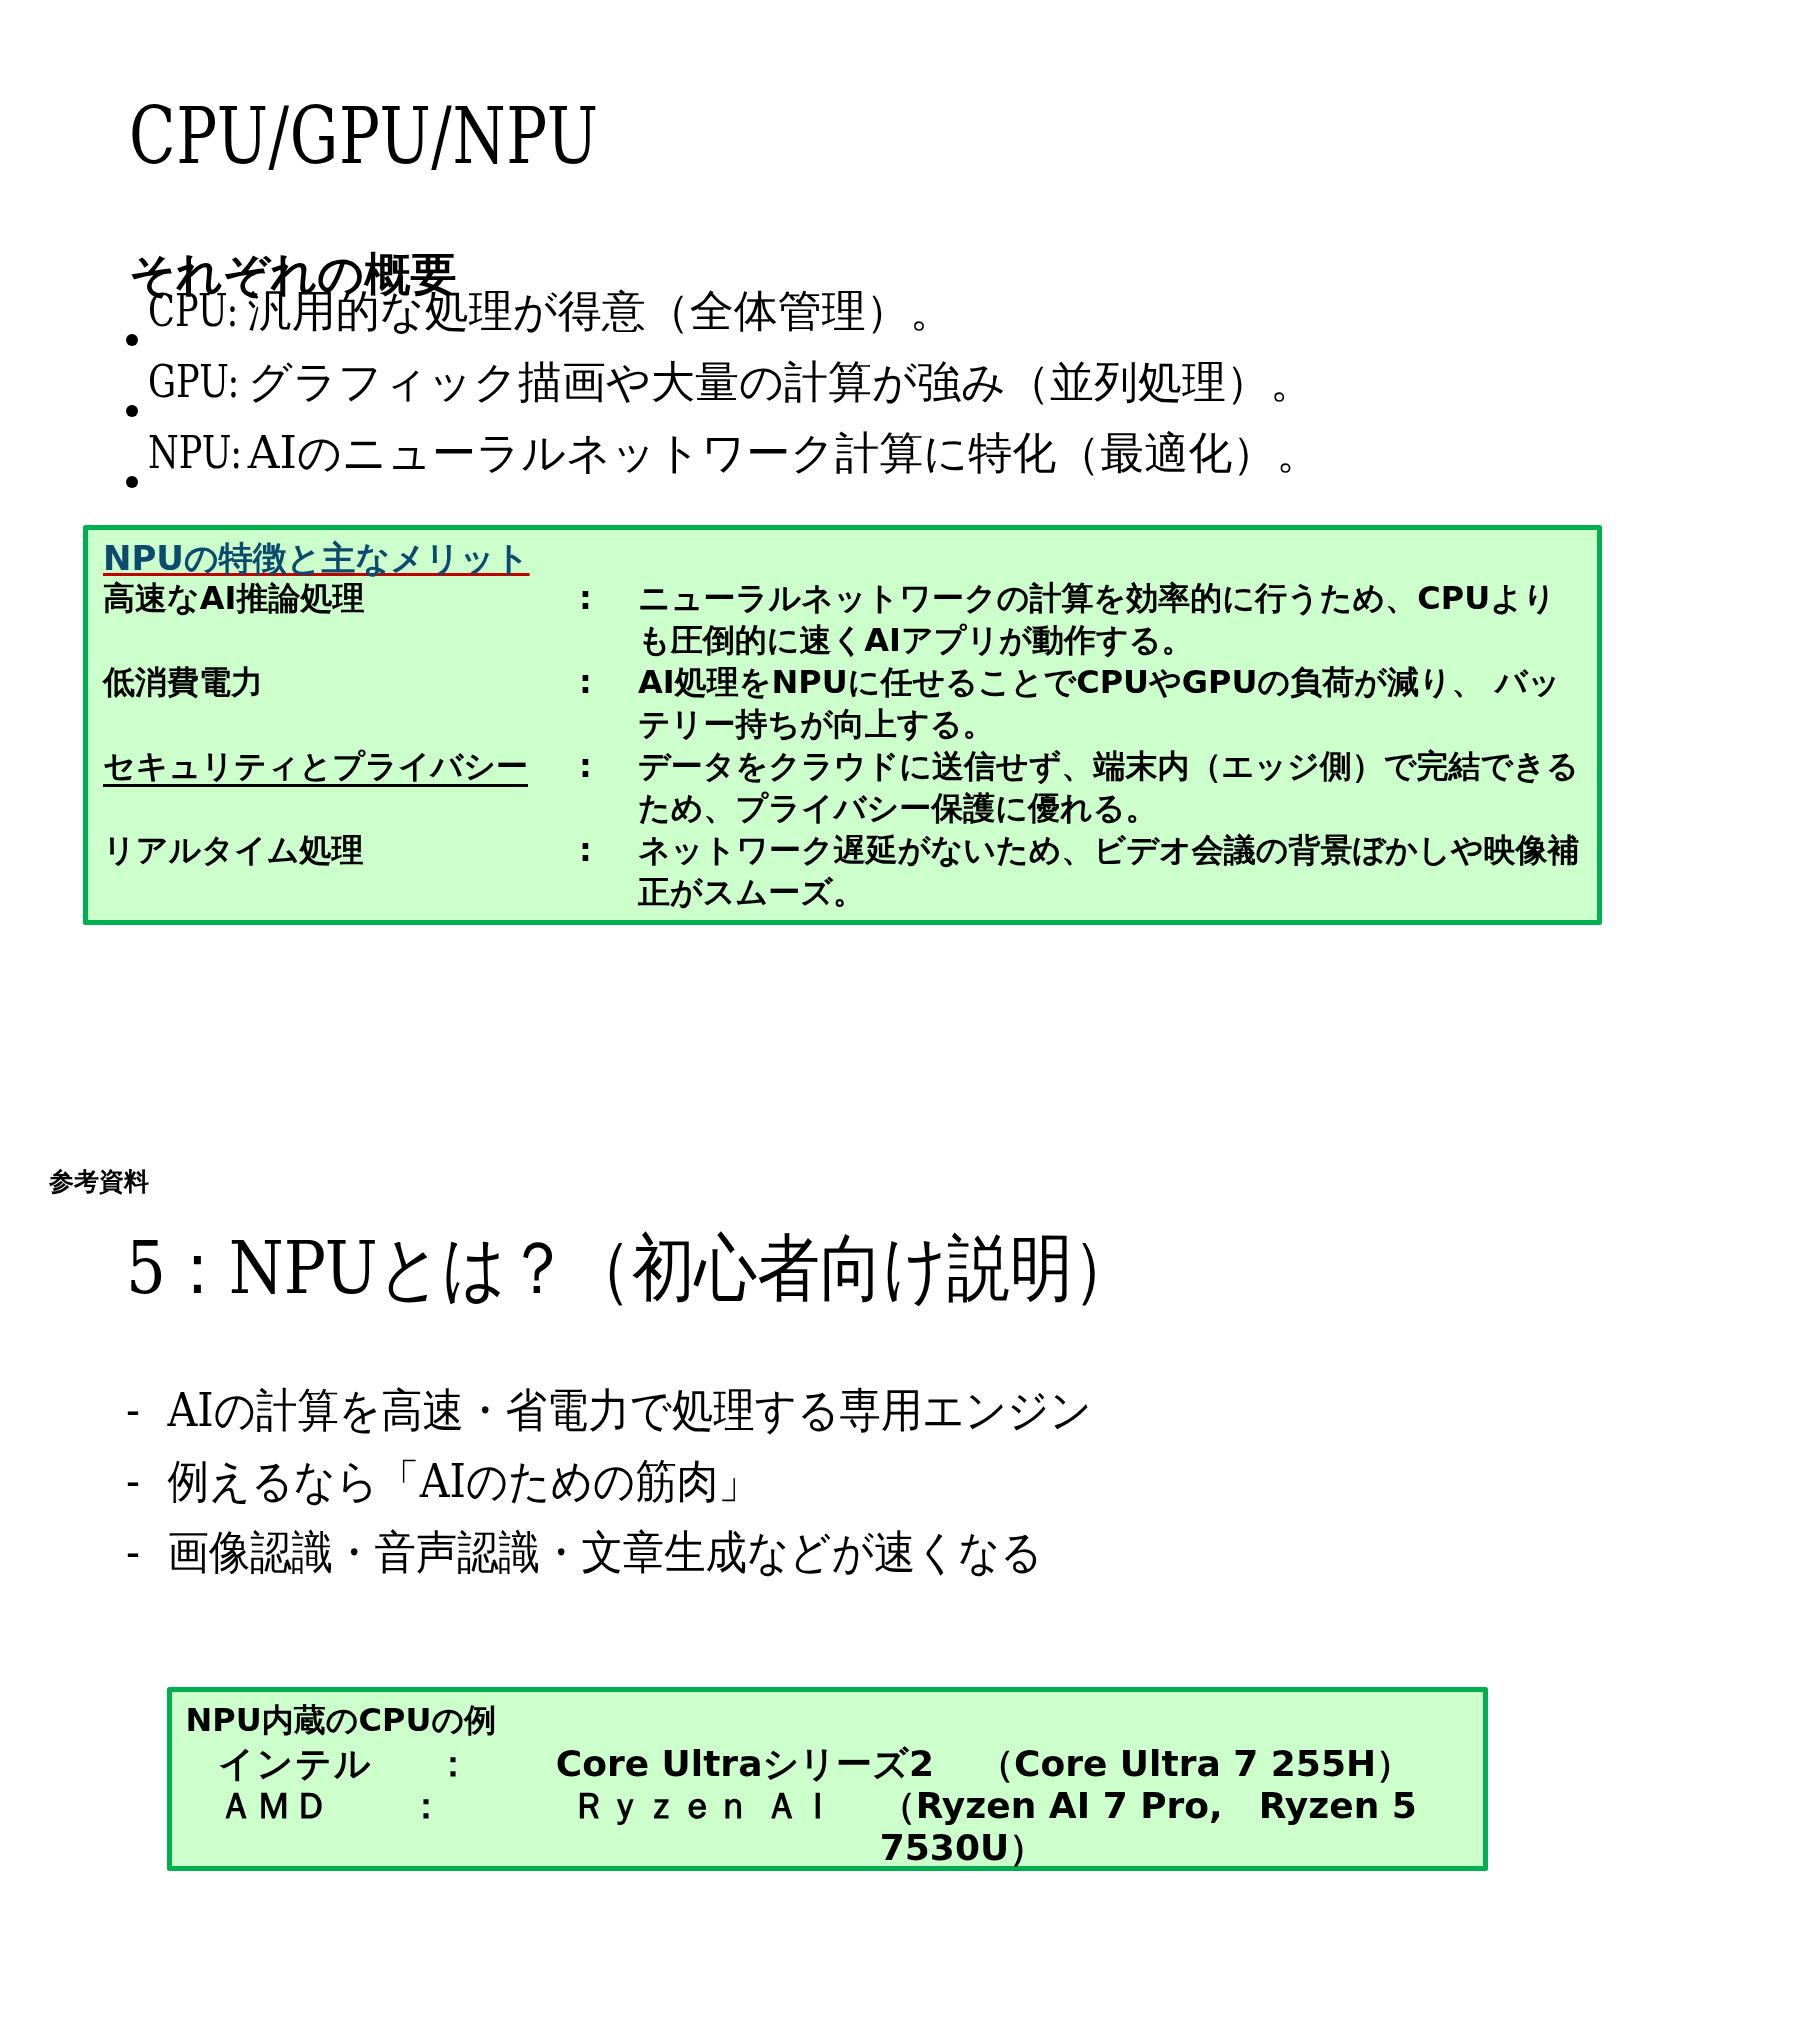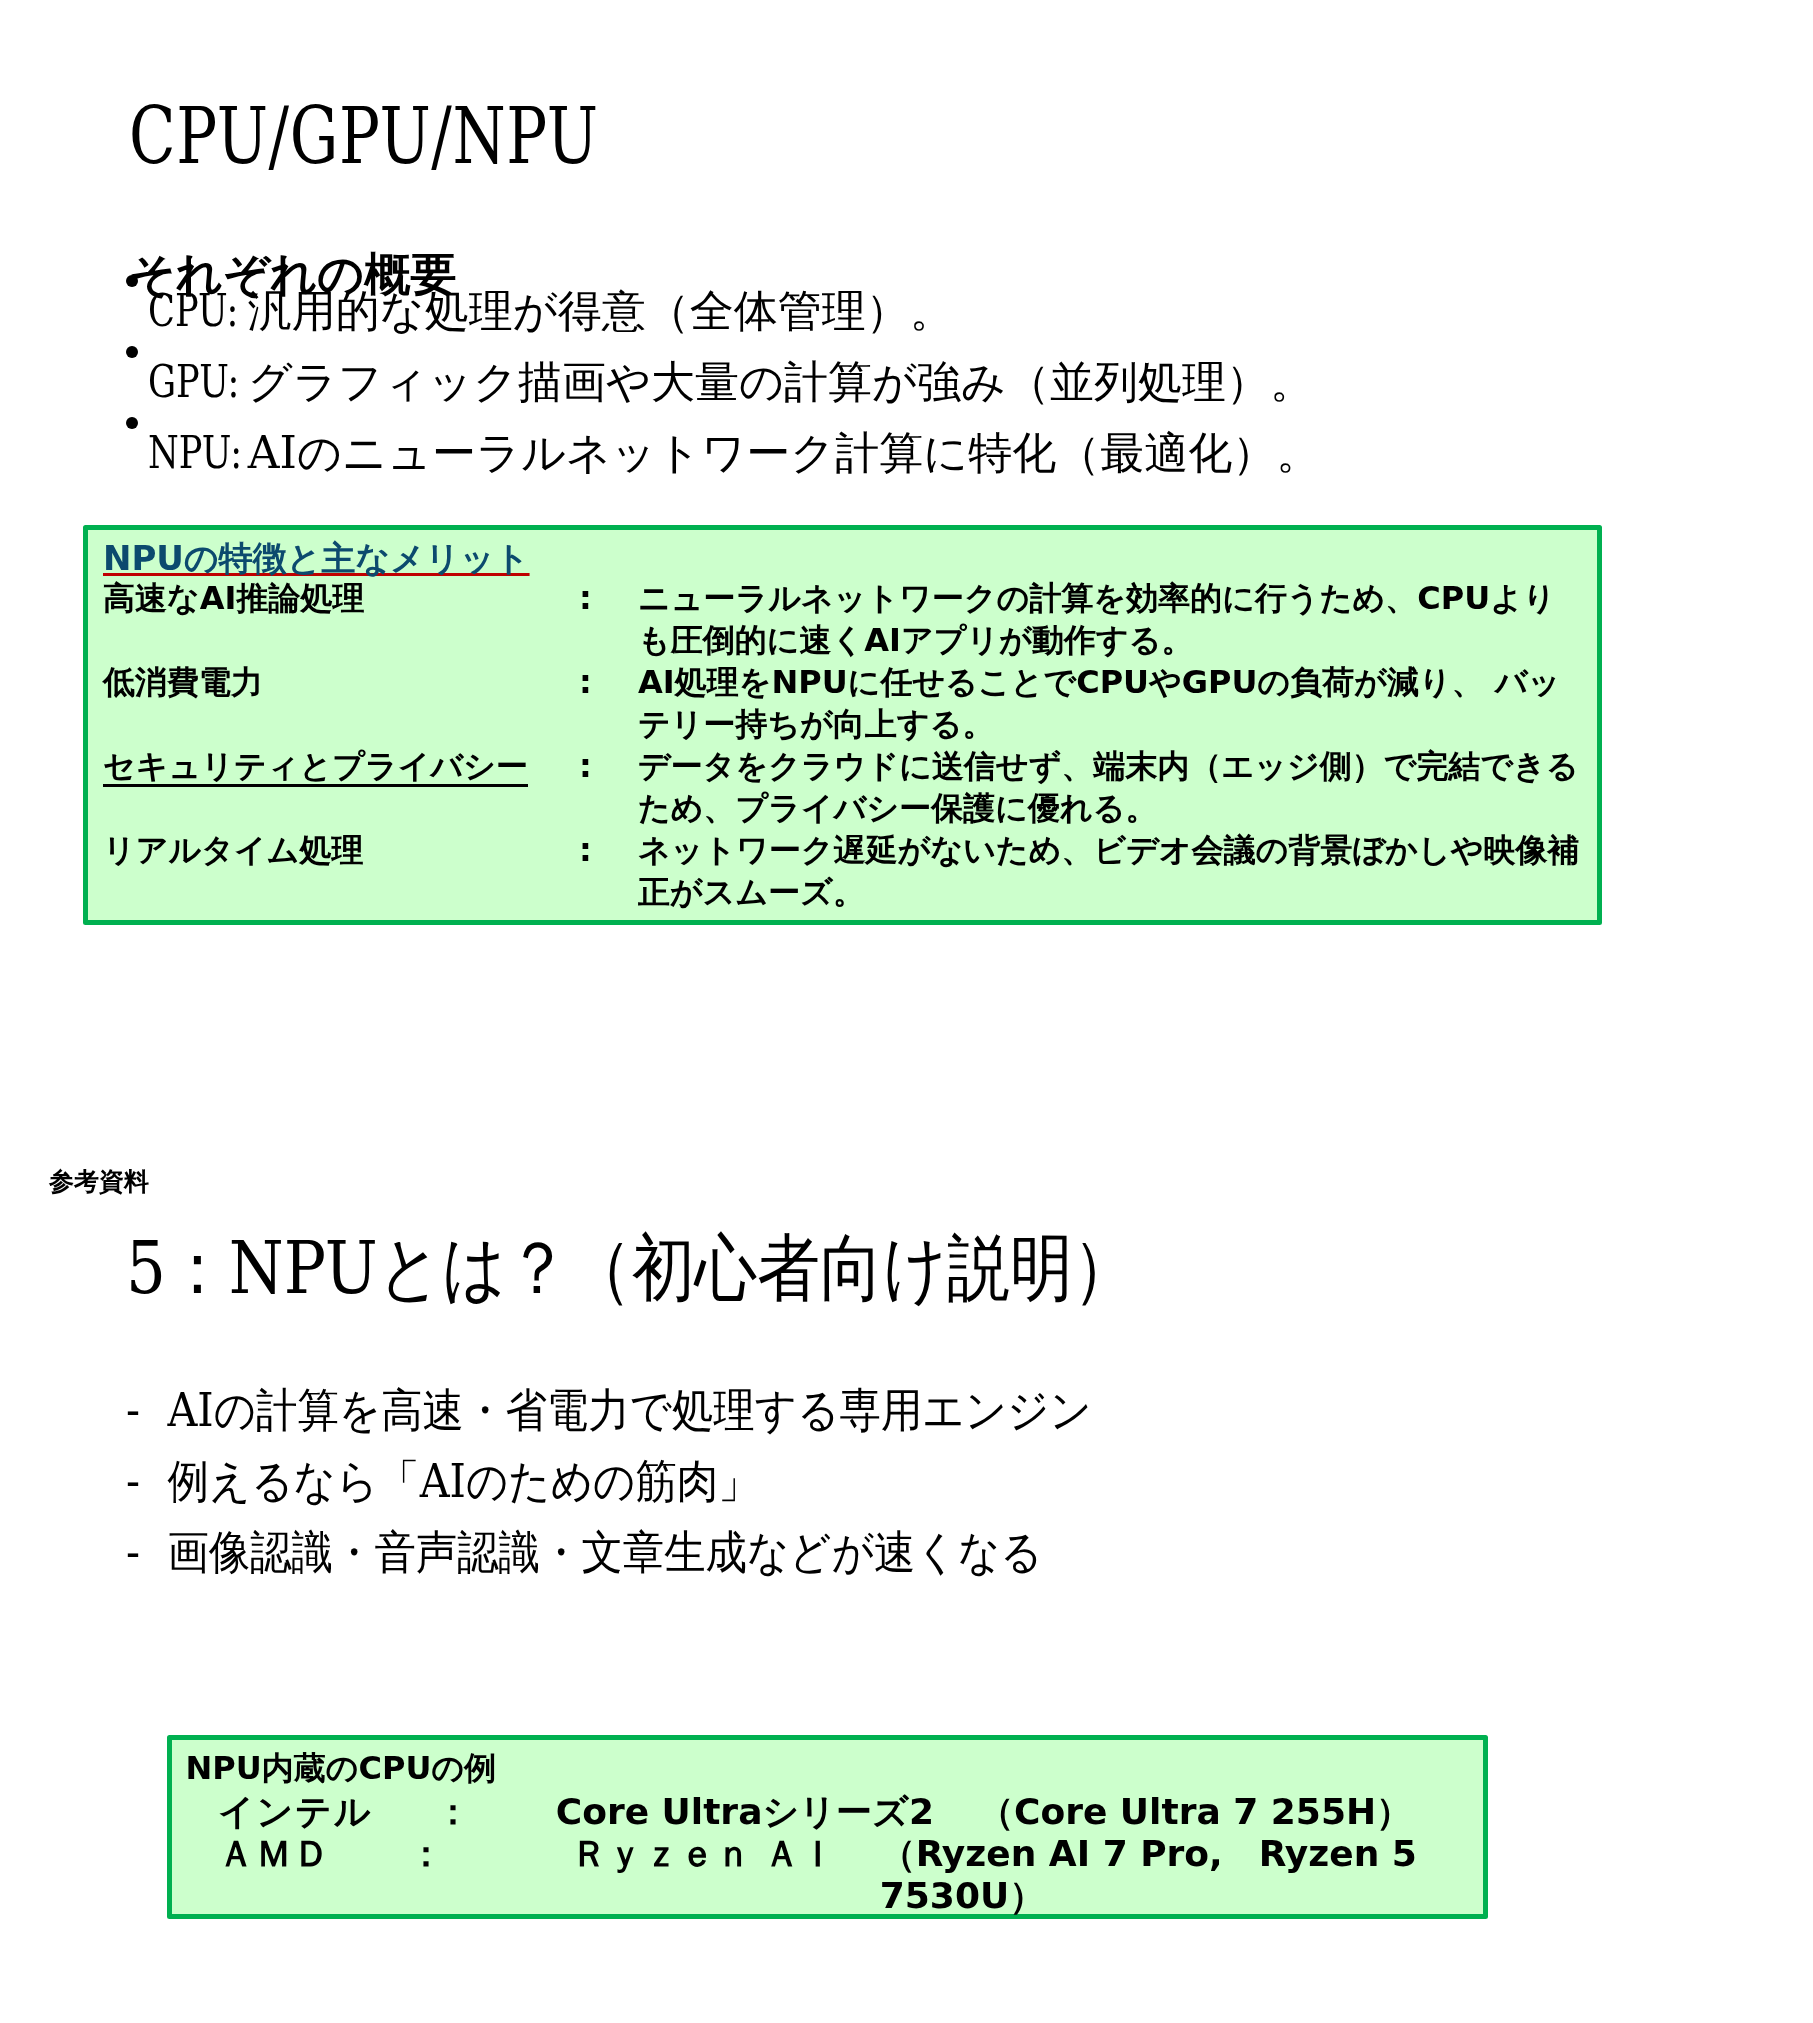--- a/index.html
+++ b/index.html
@@ -4,41 +4,41 @@
 <style>
   html, body { margin: 0; padding: 0; background: #ffffff; }
   body { width: 1813px; height: 2024px; position: relative; overflow: hidden; color: #000; }
   .serif { font-family: "DejaVu Serif", "Liberation Serif", serif; }
   .sans { font-family: "DejaVu Sans", "Liberation Sans", sans-serif; }
   .abs { position: absolute; white-space: nowrap; }
 
   .title1 { left: 129px; top: 94px; font-size: 78px; line-height: 84px; transform: scaleX(0.78); transform-origin: left center; letter-spacing: 0.8px; }
   .subtitle1 { left: 129px; top: 202px; font-size: 46px; line-height: 56px; font-weight: bold; margin-top: 44px; }
   .bullets { left: 126px; top: 275px; }
-  .bullet { font-size: 44px; line-height: 71px; height: 71px; display: flex; align-items: flex-start; }
+  .bullet { font-size: 44px; line-height: 71px; height: 71px; display: flex; align-items: flex-end; }
   .bullet .dot { display: inline-block; width: 11.8px; height: 11.8px; border-radius: 50%; background: #000; margin-right: 10px; }
   .bullet .key { transform: scaleX(0.8); transform-origin: left center; display: inline-block; width: 100px; }
 
   .box { position: absolute; background: #ccffcc; border: 5px solid #00b050; border-radius: 2.5px; box-sizing: border-box; }
   .box1 { left: 83px; top: 525px; width: 1519px; height: 400px; }
   .box1 .heading { position: absolute; left: 15px; top: 6.7px; font-size: 34px; line-height: 42px; font-weight: bold; color: #0c4a6e; text-decoration: underline; text-decoration-color: #c00000; text-decoration-thickness: 2.5px; text-underline-offset: 3.4px; }
   .rows { position: absolute; left: 15px; top: 47px; right: 17px; }
   .row { display: flex; font-size: 32px; line-height: 42px; font-weight: bold; }
   .row .label { width: 476px; flex: none; }
   .row .label.ul span { text-decoration: underline; text-decoration-thickness: 2.5px; text-underline-offset: 6.7px; padding-right: 34px; }
   .row .colon { width: 59px; flex: none; }
   .row .desc { flex: 1; white-space: normal; }
 
   .ref-label { left: 49px; top: 1165px; font-size: 25px; line-height: 34px; font-weight: bold; }
   .title2 { left: 126px; top: 1224px; font-size: 73px; line-height: 88px; transform: scaleX(0.86); transform-origin: left center; }
   .dashes { left: 126px; top: 1375px; }
   .dash-item { font-size: 46px; line-height: 71px; height: 71px; transform: scaleX(0.9); transform-origin: left center; }
   .dash-item .dash { display: inline-block; width: 46px; }
 
-  .box2 { left: 167px; top: 1687px; width: 1321px; height: 184px; margin-top: 48px; }
+  .box2 { left: 167px; top: 1687px; width: 1321px; height: 184px; }
   .box2 .heading { position: absolute; left: 13.5px; top: 8.4px; font-size: 32px; line-height: 40px; font-weight: bold; }
   .cpu-rows { position: absolute; left: 46px; top: 51px; }
   .cpu-row { display: flex; font-size: 36px; line-height: 42px; font-weight: bold; gap: 44px; }
   .cpu-row .vendor { width: 173px; letter-spacing: 1.7px; }
   .cpu-row .colon { width: 59px; }
   .cpu-row .series { width: 396px; text-align: right; }
   .cpu-row .models { font-weight: normal; font-weight: bold; }
 </style>
 </head>
 <body>

